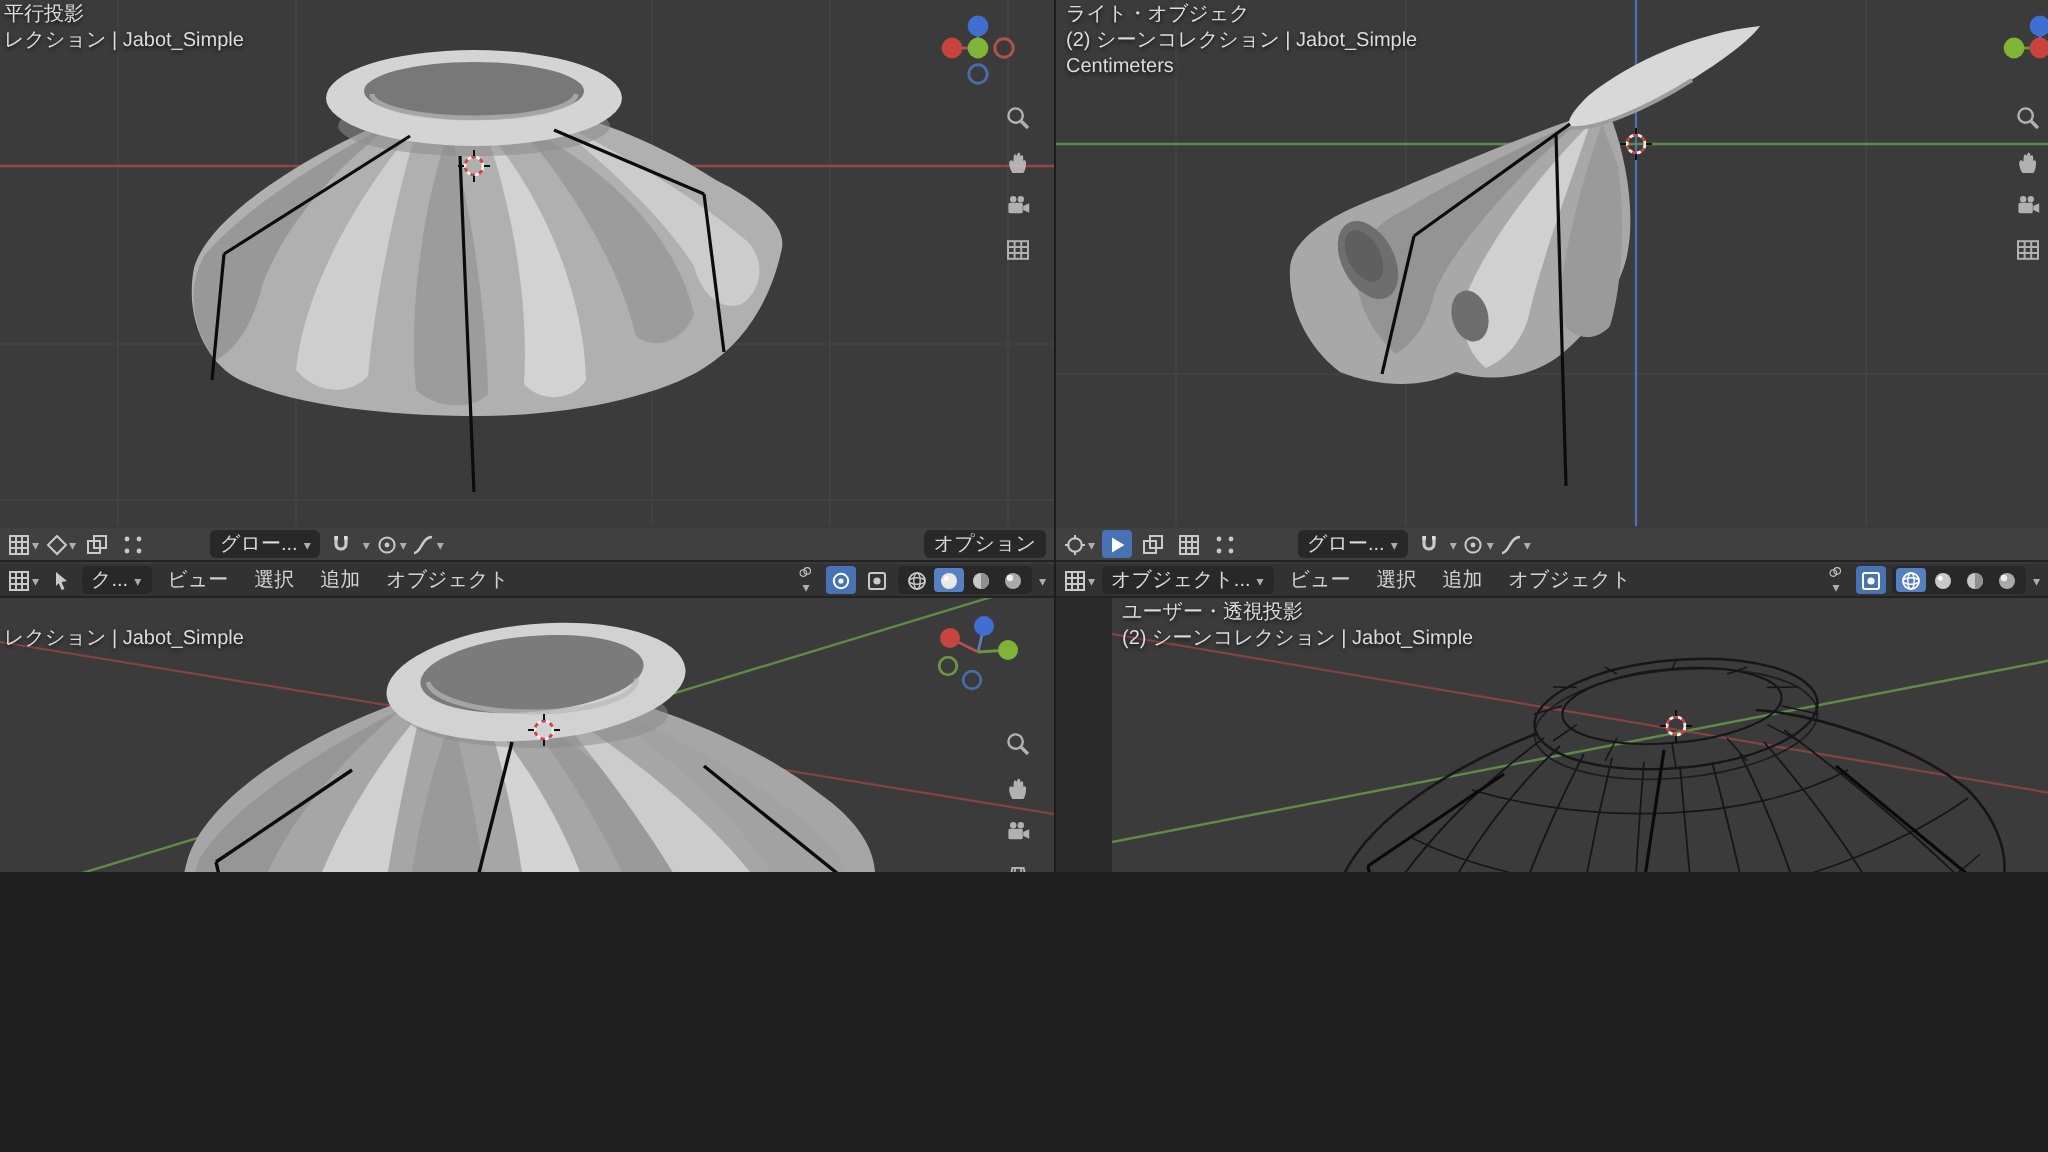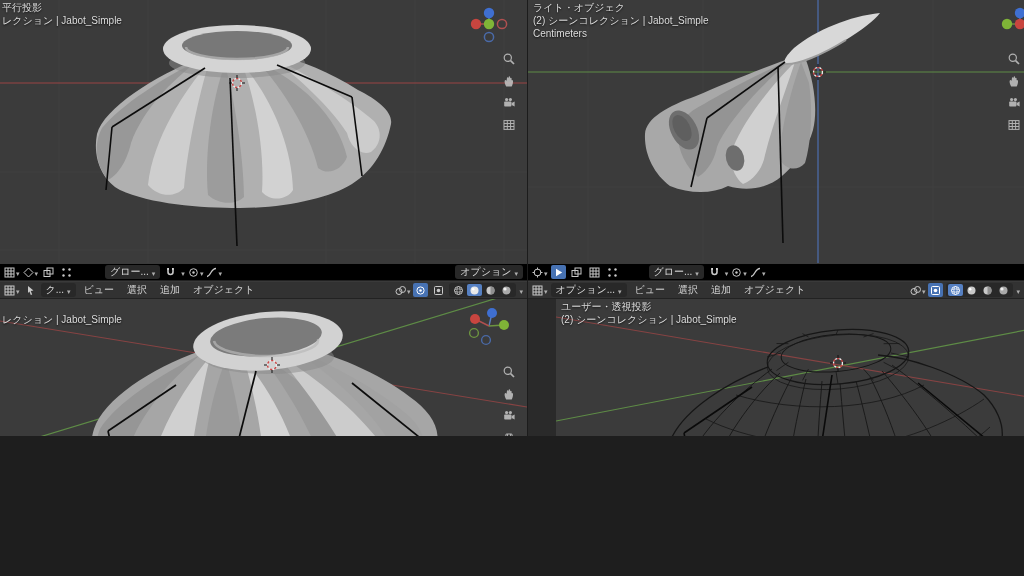--- a/index.html
+++ b/index.html
@@ -14,31 +14,31 @@
   .vdivider{position:absolute;left:527px;top:0;width:1px;height:576px;background:#1c1c1c;z-index:40;}
   
   .vp-info{position:absolute;top:1px;left:2px;z-index:5;color:#dcdcdc;font-size:10px;line-height:13px;
            text-shadow:0 1px 2px rgba(0,0,0,.75);white-space:nowrap;}
   #vp-tr .vp-info,#vp-br .vp-info{left:5px;}
   #vp-bl .vp-info{top:14px;}
   
   .hhalf{position:absolute;height:18px;display:flex;align-items:center;gap:3px;padding:0 4px;
          box-sizing:border-box;color:#d4d4d4;font-size:10px;white-space:nowrap;z-index:30;
          box-shadow:inset 0 1px 0 #3a3a3a, inset 0 -1px 0 #222;}
-  .row1{top:263px;background:#000000;}
+  .row1{top:263px;background:#404040;}
   .row2{top:281px;background:#323232;}
   .hl{left:0;width:527px;} .hr{left:528px;width:496px;}
   .dd{display:flex;align-items:center;gap:3px;background:#282828;border-radius:3px;height:14px;
       padding:0 5px;color:#dadada;}
   .caret{font-size:7px;color:#aeaeae;line-height:1;transform:translateY(1px);}
   .ibtn{min-width:15px;height:14px;display:flex;align-items:center;justify-content:center;
         border-radius:2px;gap:1px;}
   .ibtn.active{background:#4772b3;}
   .hmenu{padding:0 5px;}
-  .spacer{margin-left:auto;}
+  .spacer{margin-left:auto;flex-direction:column;}
   .shgrp{display:flex;align-items:center;background:#282828;border-radius:3px;height:14px;padding:0 2px;gap:1px;}
   .shbtn{width:15px;height:12px;display:flex;align-items:center;justify-content:center;border-radius:2px;}
   .shbtn.active{background:#5680c2;}
   
   .gizmo{position:absolute;z-index:6;}
   .navcol{position:absolute;z-index:6;display:flex;flex-direction:column;gap:8px;}
   .nicon{width:14px;height:14px;opacity:.85;}
   svg{display:block;}
 </style>
 </head>
@@ -426,21 +426,21 @@
             <rect x="1" y="1" width="9" height="9"></rect>
             <line x1="4" y1="1" x2="4" y2="10"></line>
             <line x1="7" y1="1" x2="7" y2="10"></line>
             <line x1="1" y1="4" x2="10" y2="4"></line>
             <line x1="1" y1="7" x2="10" y2="7"></line>
           </g>
         </svg>
       <span class="caret">▾</span>
     </span>
     <span class="dd">
-      <span>オプション...</span>
+      <span>オブジェクト...</span>
       <span class="caret">▾</span>
     </span>
     <span class="hmenu">ビュー</span>
     <span class="hmenu">選択</span>
     <span class="hmenu">追加</span>
     <span class="hmenu">オブジェクト</span>
     <span class="ibtn spacer">
       <svg width="11" height="11" viewBox="0 0 11 11">
           <circle cx="4" cy="6.5" r="3" fill="none" stroke="#c9c9c9"></circle>
           <circle cx="7.5" cy="4.5" r="3" fill="none" stroke="#c9c9c9"></circle>

